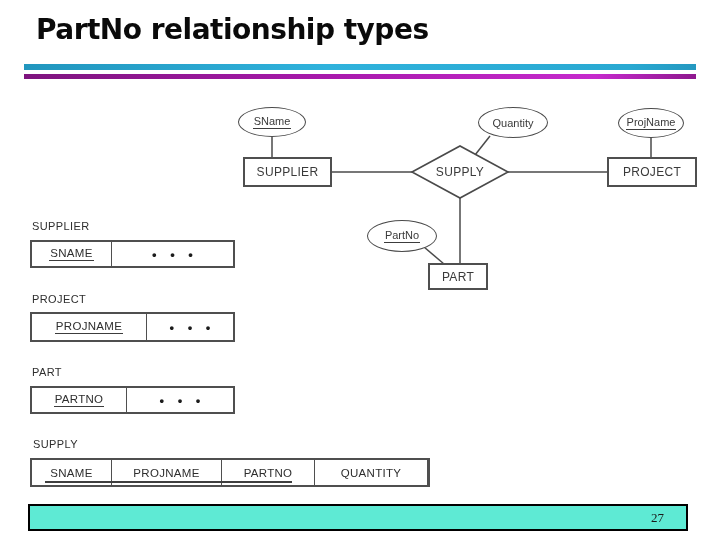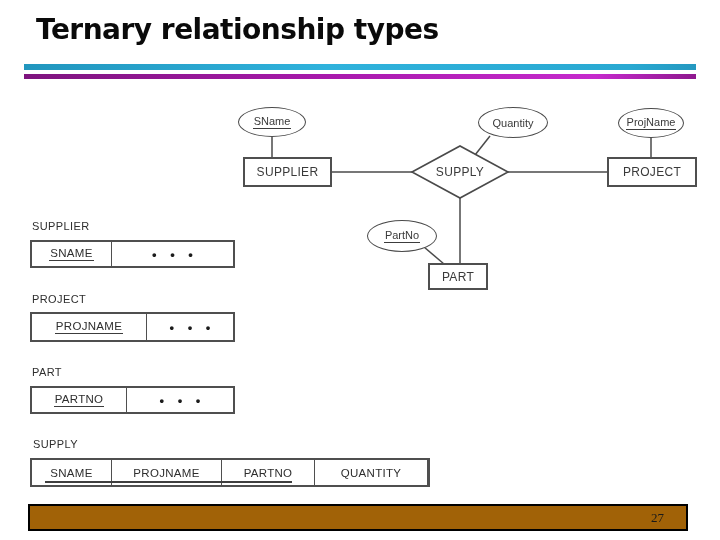--- a/index.html
+++ b/index.html
@@ -91,35 +91,35 @@
     width: 247px; height: 2px;
     background: #3f3f3f;
   }
 
   
   .footer-bar {
     position: absolute;
     left: 28px; top: 504px;
     width: 660px; height: 27px;
     border: 2.5px solid #000000;
-    background: #a16207;
+    background: #5eead4;
     display: flex; align-items: center; justify-content: flex-end;
     padding-right: 22px;
   }
   .page-number {
     font-family: "Liberation Serif", serif;
     font-size: 13px; color: #1a1a1a;
   }
 </style>
 </head>
 <body>
 
 <div class="slide">
 
-  <div class="title">Ternary relationship types</div>
+  <div class="title">PartNo relationship types</div>
 
   <div class="rule rule-cyan"></div>
   <div class="rule rule-magenta"></div>
 
   <svg class="er-svg" viewBox="0 0 720 540" xmlns="http://www.w3.org/2000/svg">
     <g stroke="#4a4a4a" stroke-width="1.5" fill="none">
       <line x1="272" y1="137" x2="272" y2="158"></line>
       <line x1="331" y1="172" x2="413" y2="172"></line>
       <line x1="507" y1="172" x2="608" y2="172"></line>
       <line x1="651" y1="137" x2="651" y2="158"></line>

